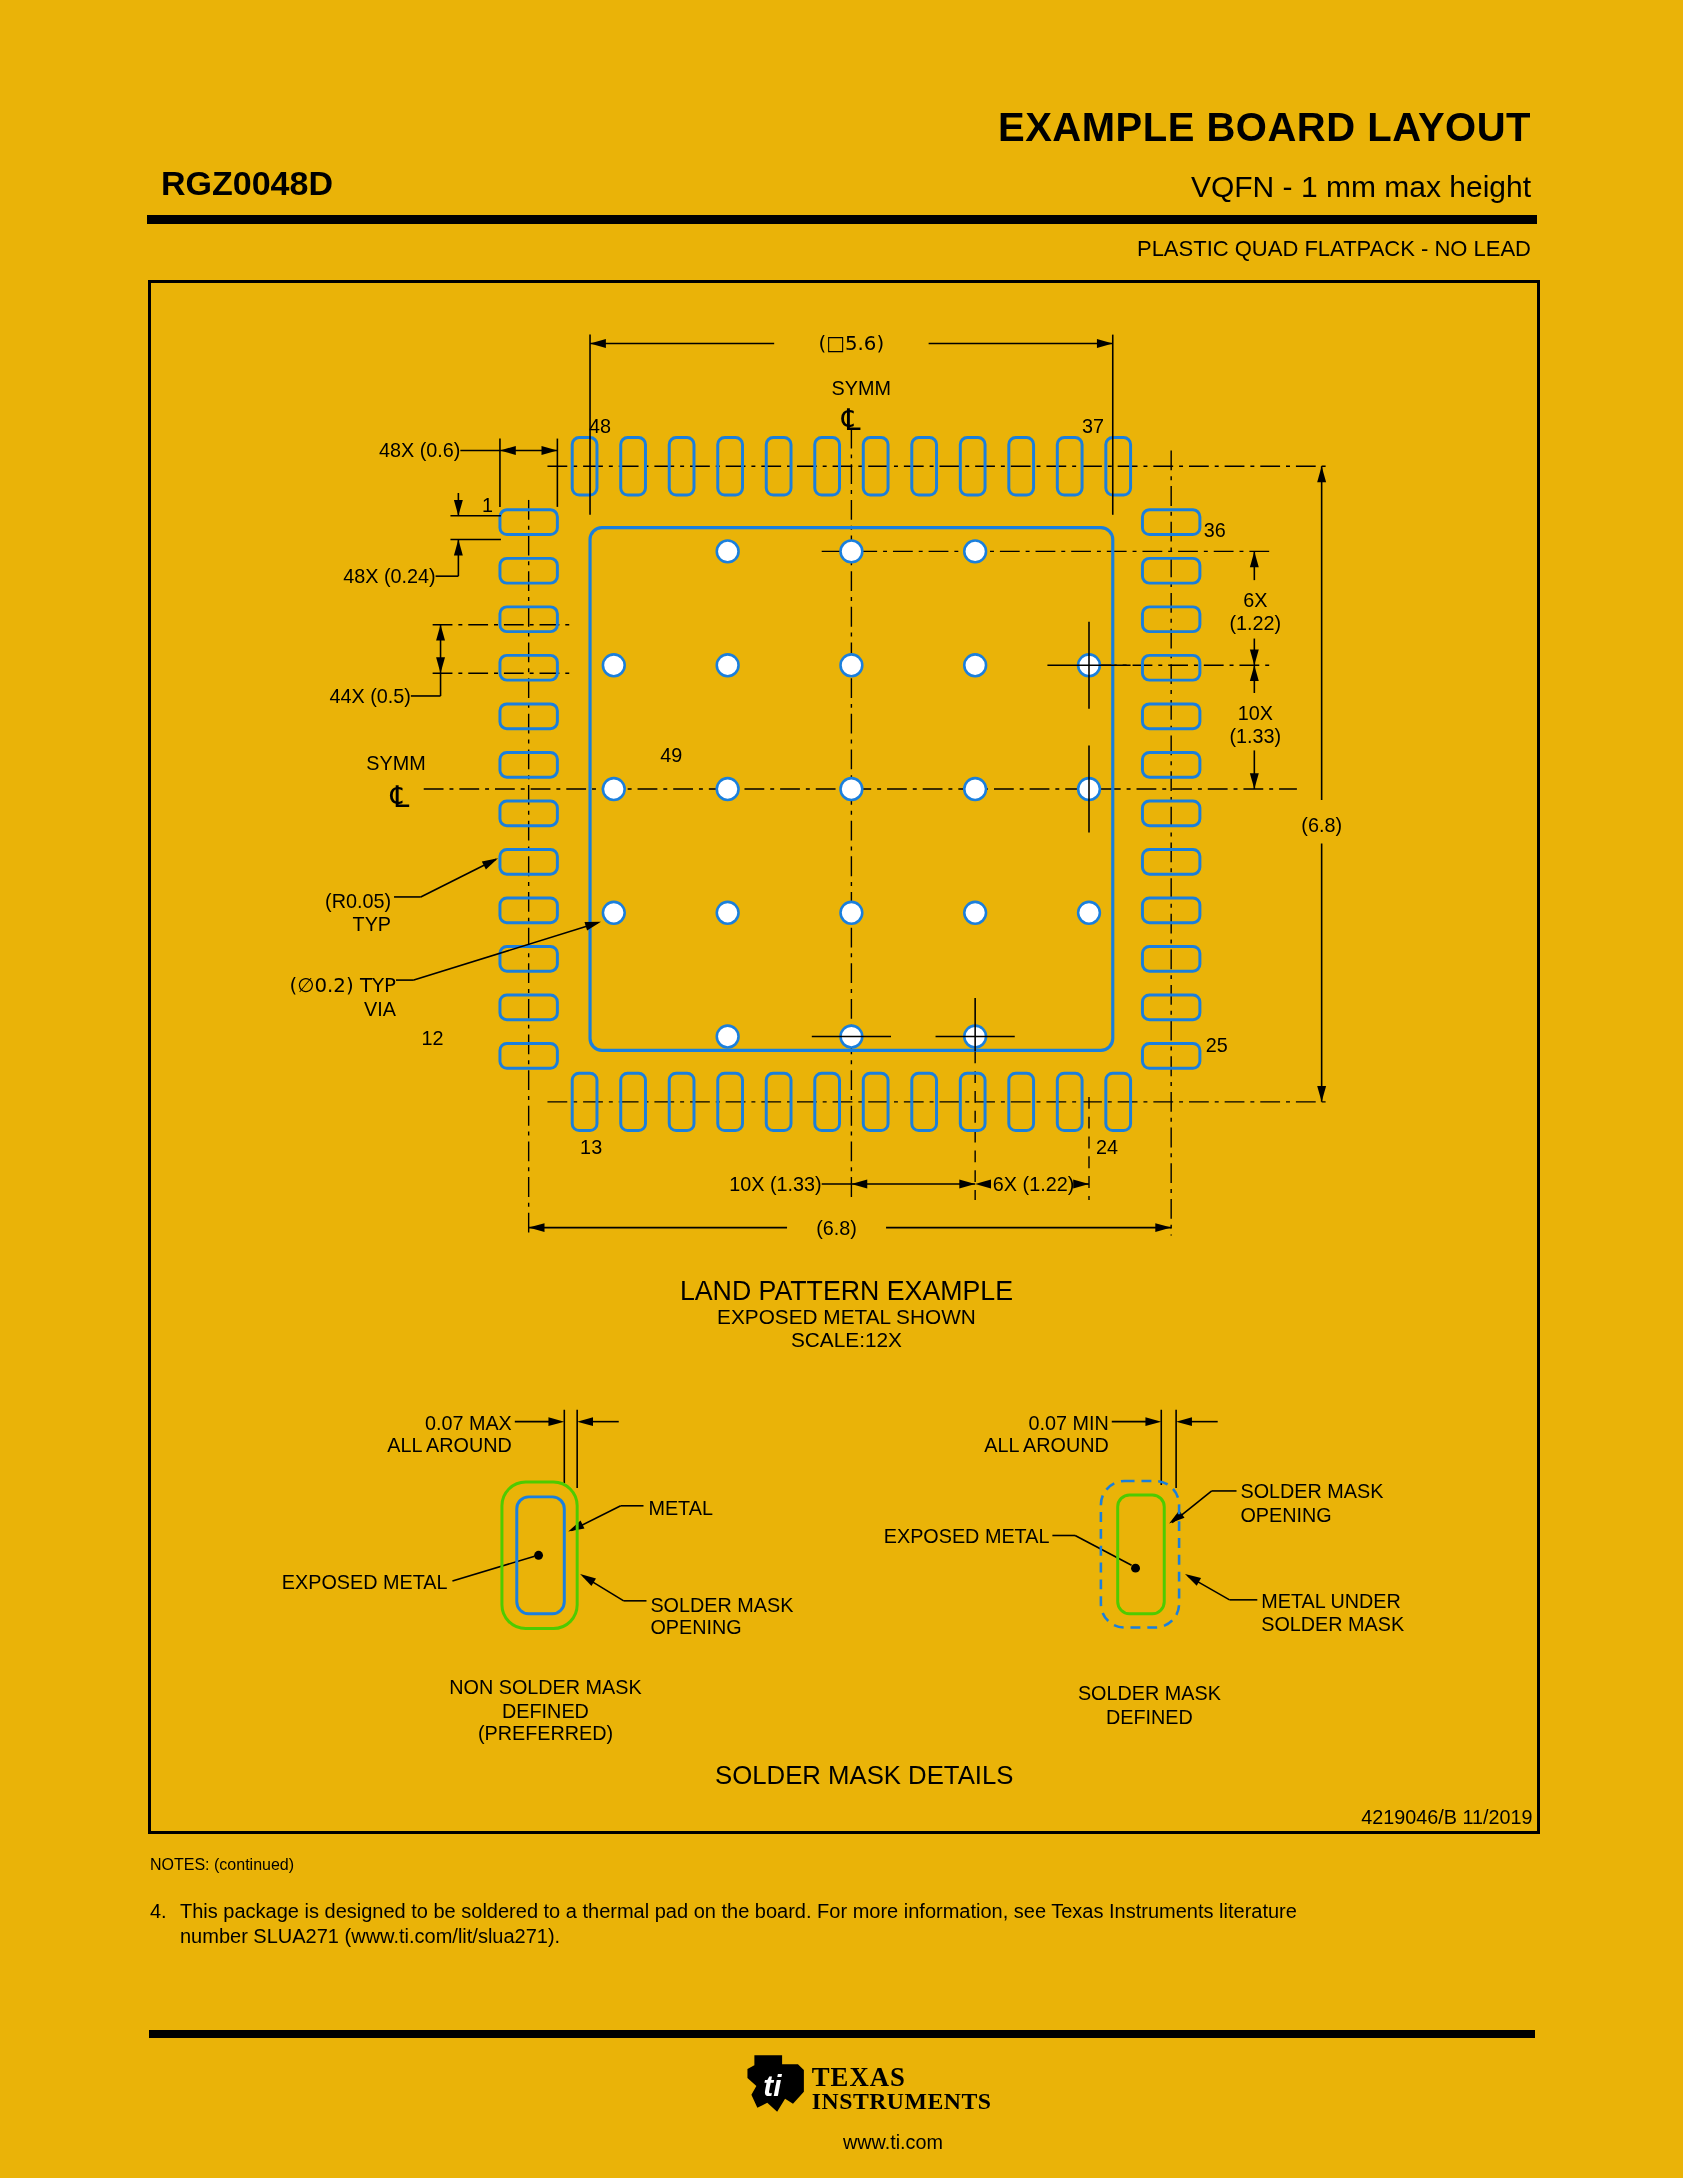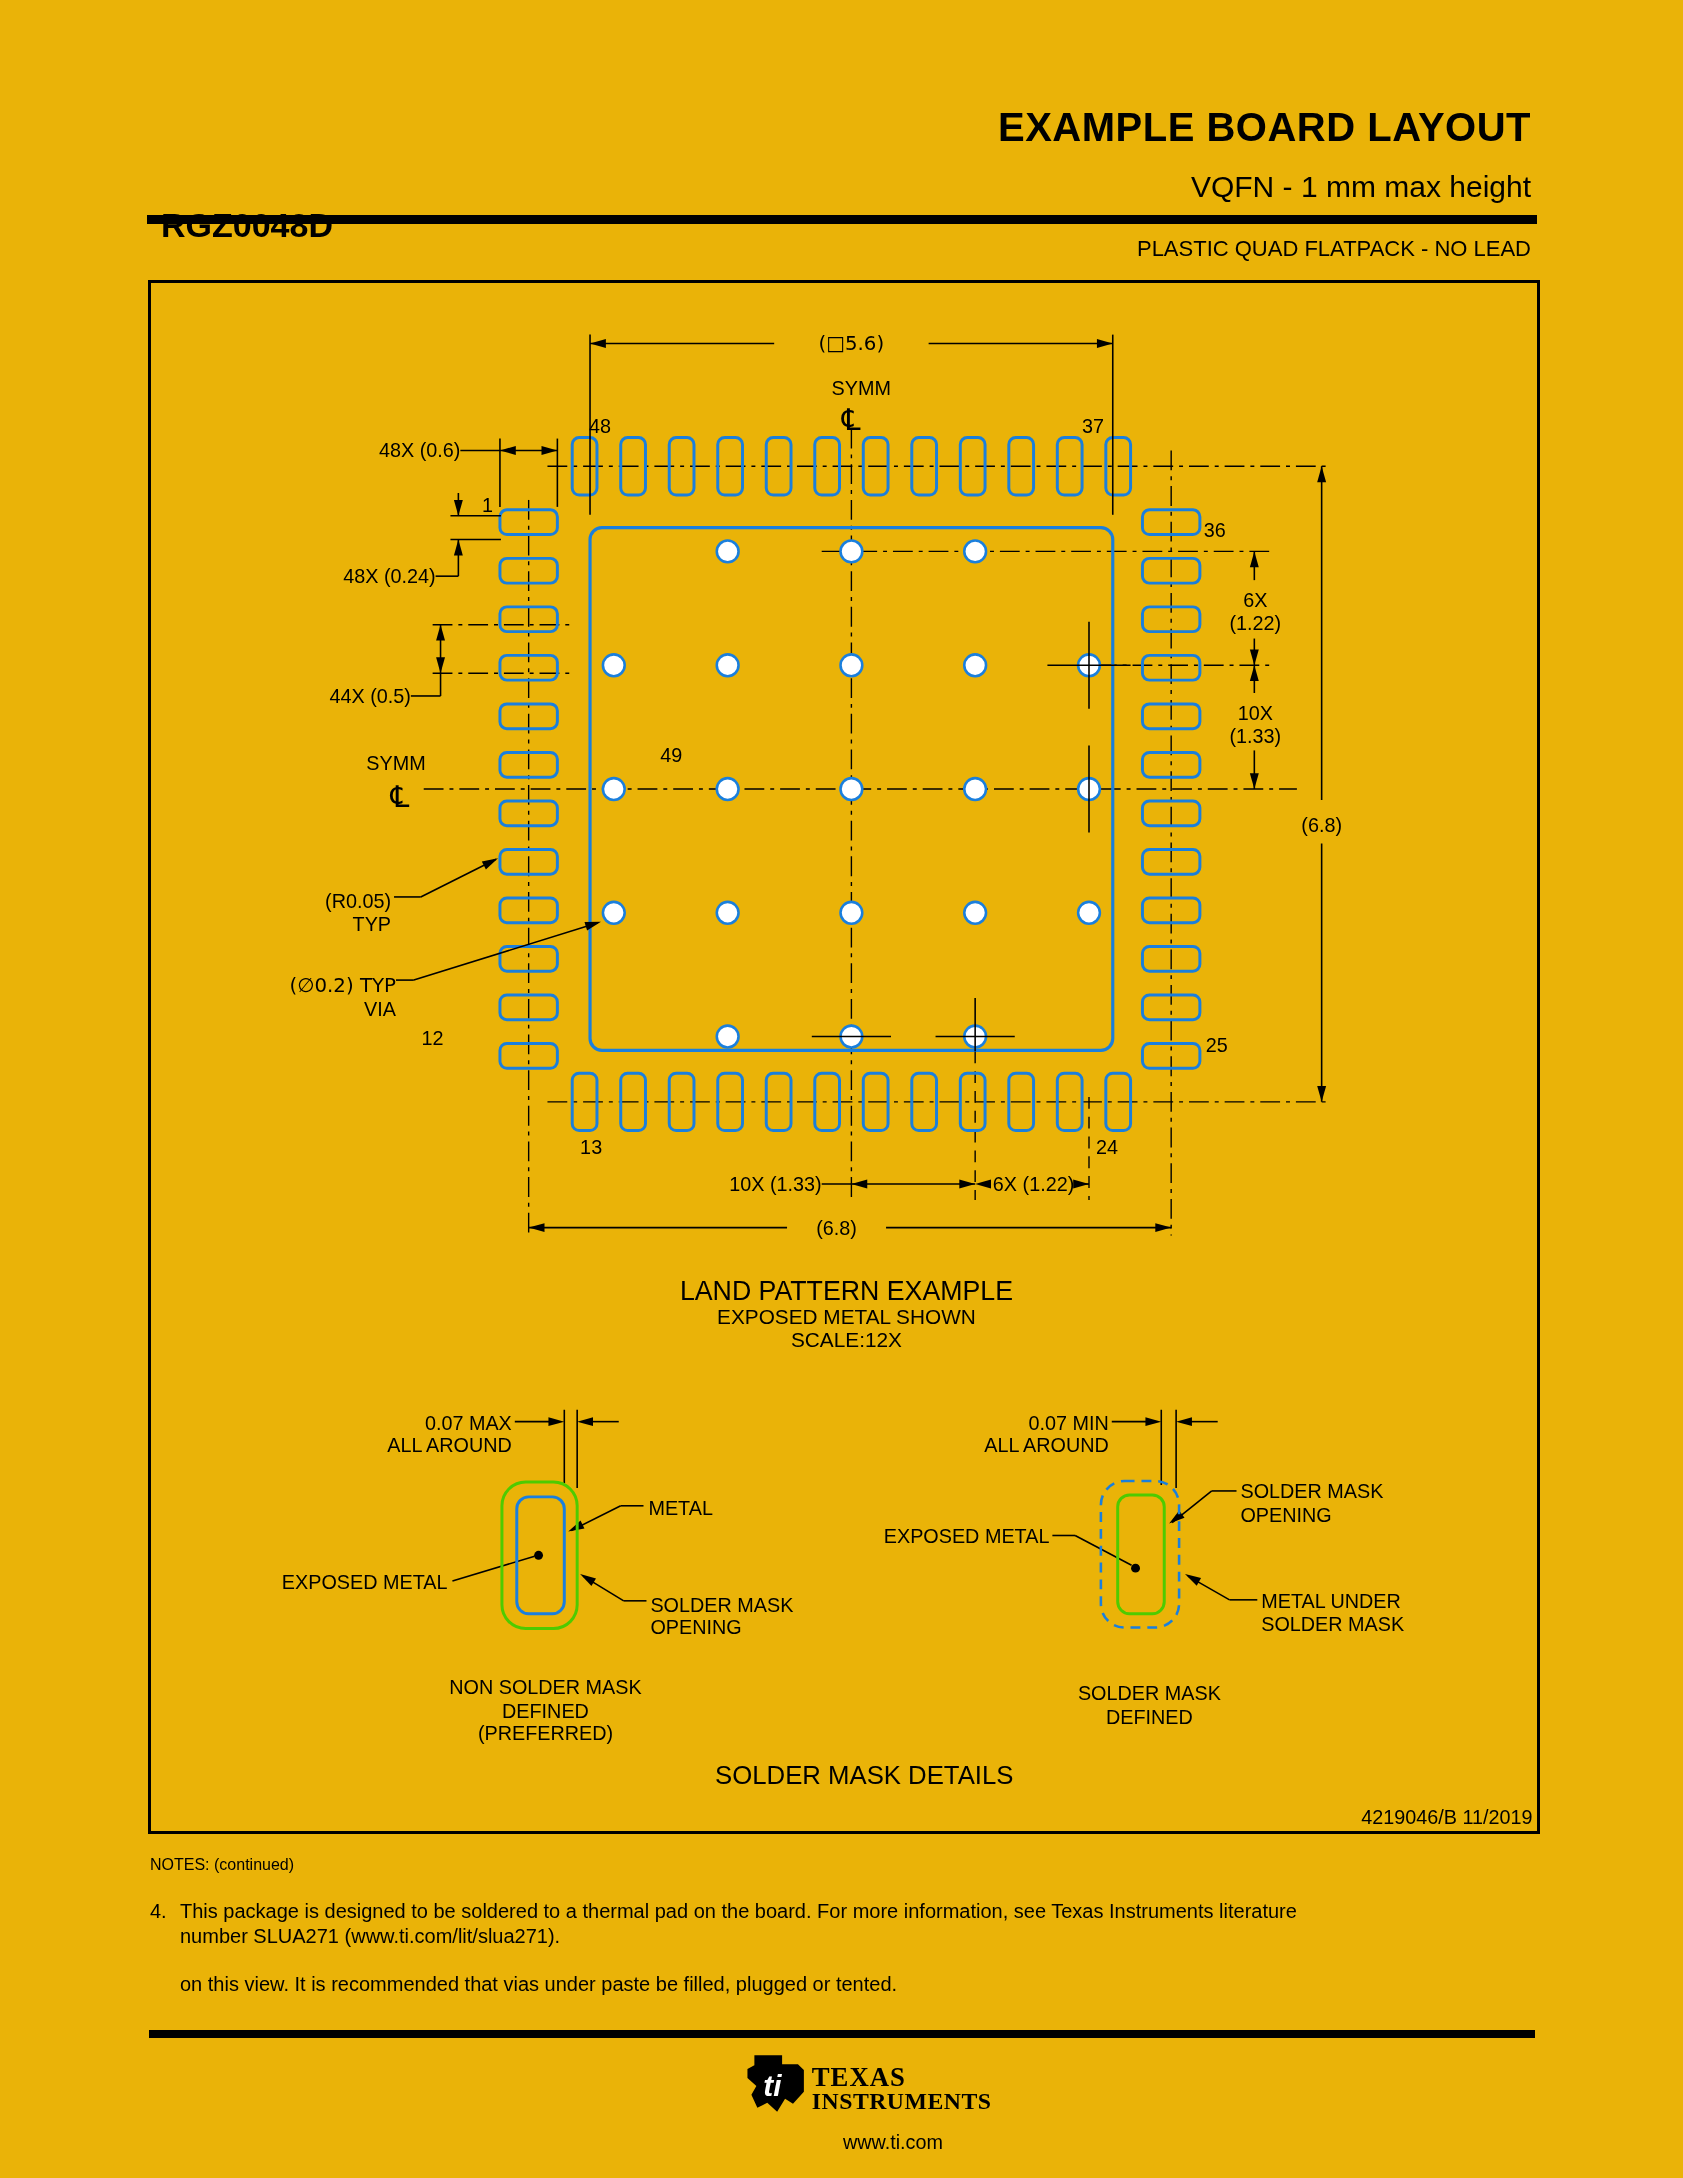--- a/index.html
+++ b/index.html
@@ -1,20 +1,20 @@
 <!DOCTYPE html>
 <html><head>
 <meta charset="utf-8">
 <style>
   html,body{margin:0;padding:0;background:#fff;}
   #page{position:relative;width:1683px;height:2178px;background:#eab308;overflow:hidden;
         font-family:"Liberation Sans", sans-serif;color:#000;}
   .abs{position:absolute;white-space:nowrap;}
   #doc-title{top:105px;right:152px;font-size:40px;font-weight:bold;letter-spacing:0.5px;}
-  #part-number{top:164px;left:161px;font-size:34px;font-weight:bold;margin-top:42px;}
+  #part-number{top:164px;left:161px;font-size:34px;font-weight:bold;}
   #package-info{top:170px;right:152px;font-size:30px;font-weight:normal;}
   #rule-top{top:215px;left:147px;width:1390px;height:9px;background:#000;}
   #package-subtitle{top:236px;right:152px;font-size:22px;}
   #figure-border{top:280px;left:148px;width:1386px;height:1548px;border:3px solid #000;}
   .note{font-size:20px;line-height:25px;}
   .note .num{display:inline-block;width:30px;}
   #notes-heading{top:1852px;left:150px;font-size:16px;}
   #note-4-l1{top:1899px;left:150px;}
   #note-4-l2{top:1924px;left:180px;text-align:center;}
   #note-5-l1{top:1947px;left:150px;}
@@ -301,17 +301,16 @@
       <text x="771" y="2117" class="ti">ti</text>
       <text x="820" y="2107" class="serifb">TEXAS</text>
       <text x="820" y="2130" class="serifb2">INSTRUMENTS</text>
       <text x="902" y="2171" class="mid">www.ti.com</text>
     </g>
   </svg>
 
   <div class="abs note" id="notes-heading">NOTES: (continued)</div>
   <div class="abs note" id="note-4-l1"><span class="num">4.</span><span>This package is designed to be soldered to a thermal pad on the board. For more information, see Texas Instruments literature</span></div>
   <div class="abs note" id="note-4-l2">number SLUA271 (www.ti.com/lit/slua271).</div>
-  <div class="abs note" id="note-5-l2">on this view. It is recommended that vias under paste be filled, plugged or tented.</div>
 
   <div class="abs" id="rule-bottom"></div>
 </div>
 
 
 </body></html>

